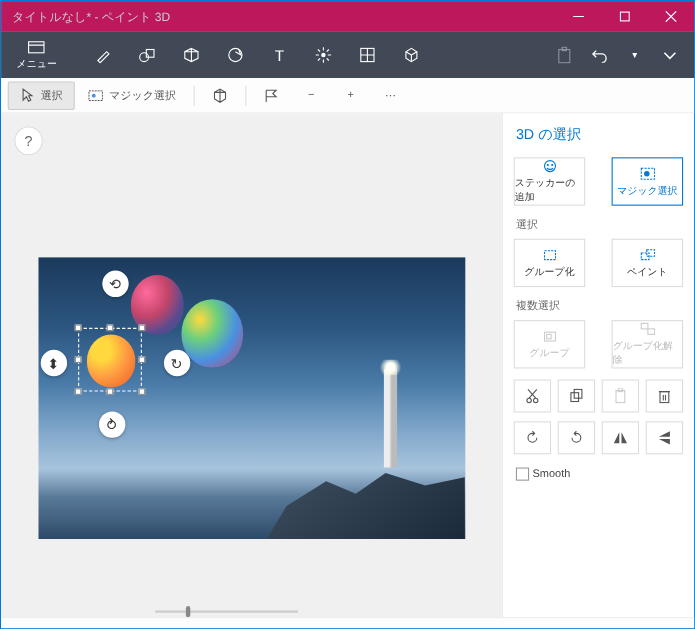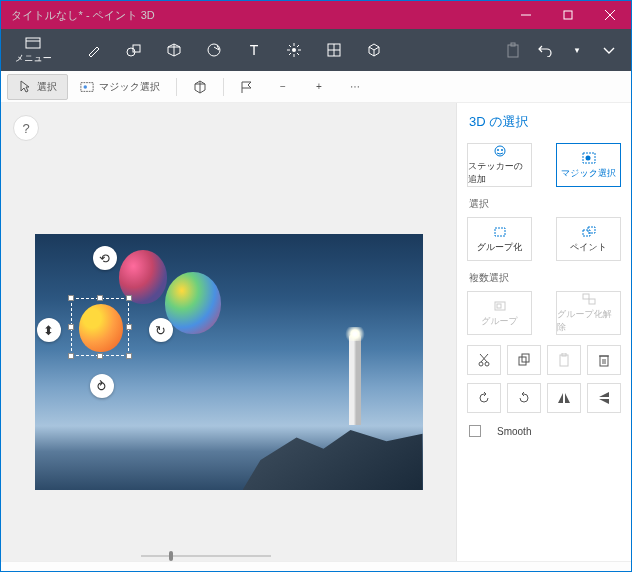--- a/index.html
+++ b/index.html
@@ -40,21 +40,21 @@
 .side-title { color: #0078d4; font-size: 13px; font-weight: 400; margin-bottom: 12px; padding-left: 2px; }
 .side-row { display: flex; gap: 24px; margin-bottom: 10px; }
 .side-btn { flex: 1; height: 44px; border: 1px solid #ddd; display: flex; flex-direction: column; align-items: center; justify-content: center; gap: 2px; font-size: 9px; color: #333; background: #fff; }
 .side-btn.sel { border-color: #0078d4; color: #0078d4; }
 .side-btn.disabled { color: #bbb; }
 .side-btn svg { width: 16px; height: 14px; }
 .side-label { font-size: 10px; color: #666; margin: 6px 0 6px 2px; }
 .icon-row { display: flex; gap: 6px; margin-bottom: 8px; }
 .icon-btn { flex: 1; height: 30px; border: 1px solid #ddd; display: flex; align-items: center; justify-content: center; color: #444; }
 .icon-btn.disabled { color: #ccc; }
-.check-row { display: flex; align-items: center; gap: 16px; padding: 4px 2px; text-align: right; }
+.check-row { display: flex; align-items: center; gap: 3px; padding: 4px 2px; text-align: right; }
 .checkbox { width: 12px; height: 12px; border: 1px solid #999; }
 .statusbar { height: 10px; background: #fdfdfd; border-top: 1px solid #eee; }
 .slider-track { position: absolute; bottom: 4px; left: 140px; width: 130px; height: 2px; background: #ccc; }
 .slider-thumb { position: absolute; top: -4px; left: 28px; width: 4px; height: 10px; background: #888; border-radius: 2px; }
 </style>
 </head>
 <body>
 
 <div class="app">
 

